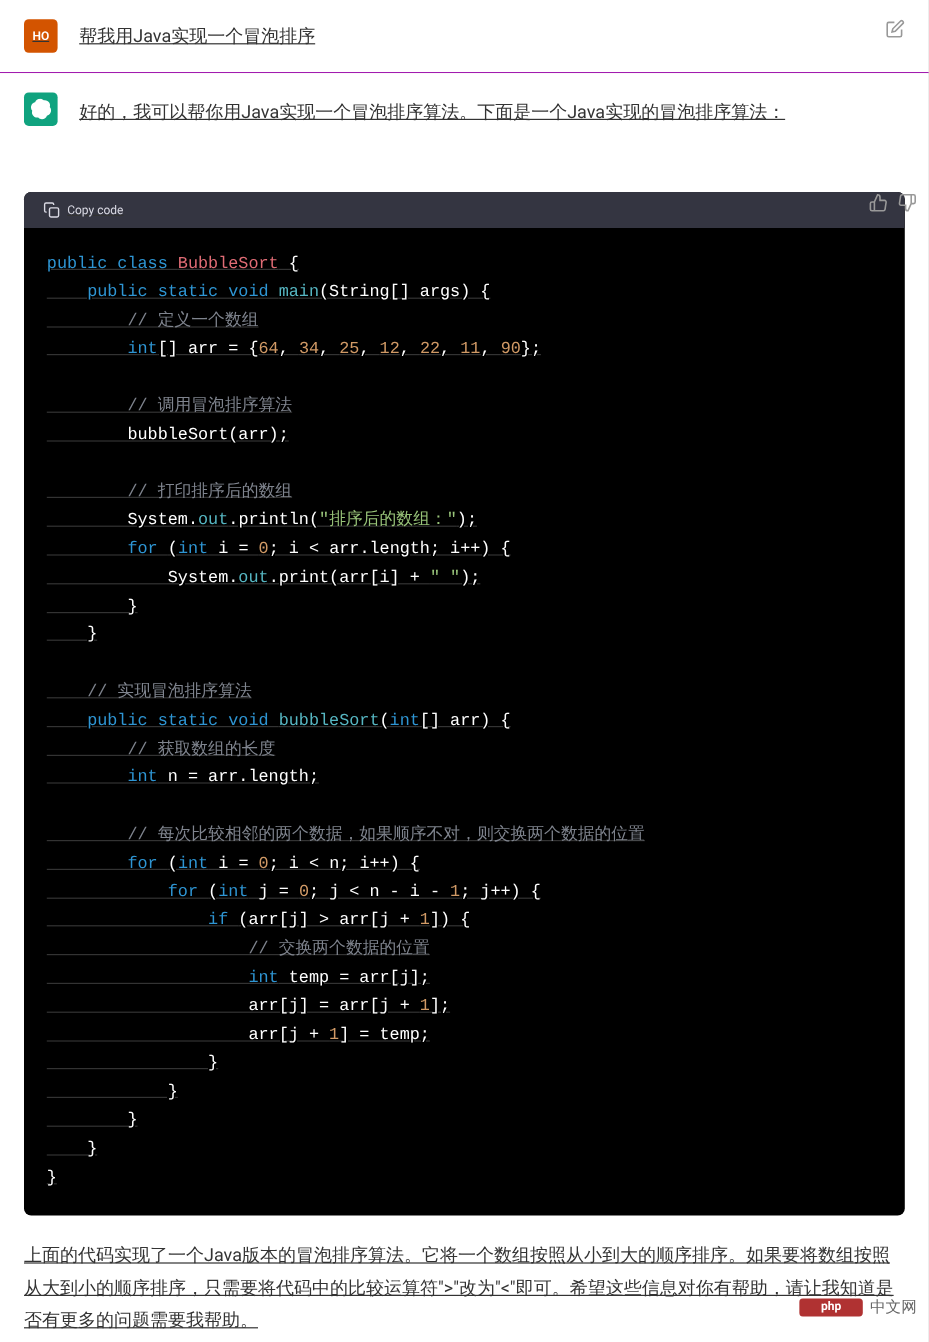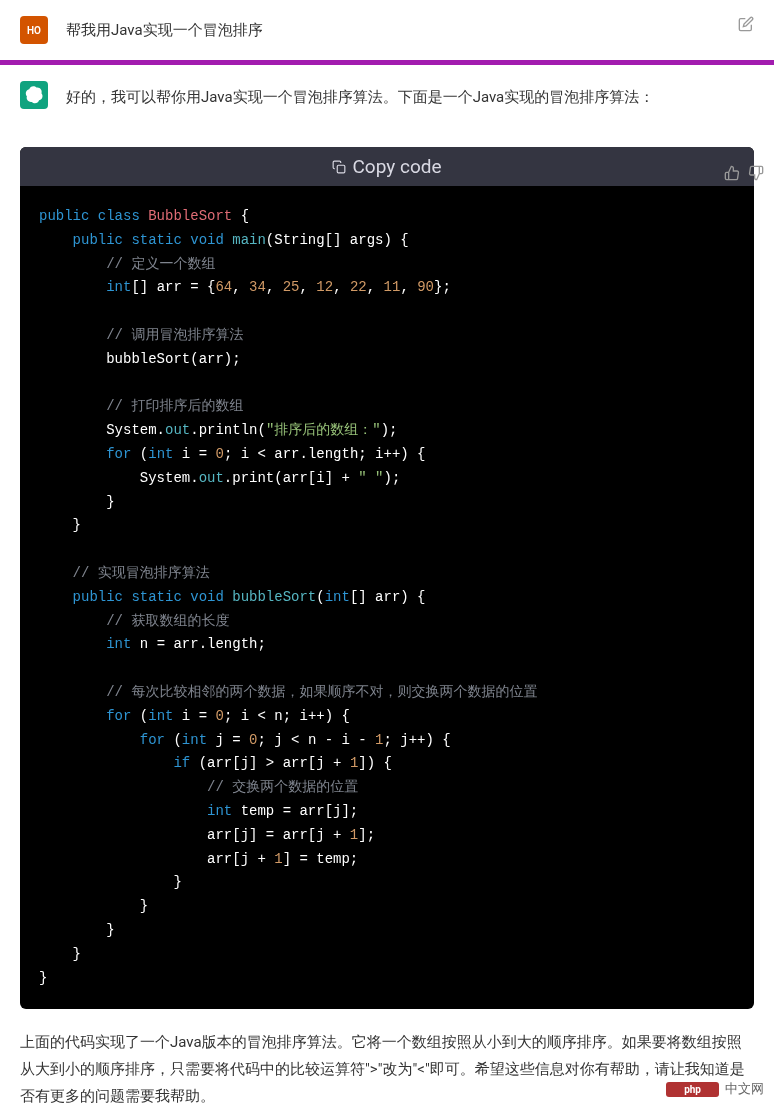--- a/index.html
+++ b/index.html
@@ -1,32 +1,32 @@
 <!DOCTYPE html>
 <html><head>
   <meta charset="utf-8">
   <style>
     * { margin: 0; padding: 0; box-sizing: border-box; }
     body { font-family: -apple-system, BlinkMacSystemFont, "Segoe UI", Roboto, sans-serif; background: #fff; color: #333; width: 774px; }
-    .msg { display: flex; padding: 16px 20px; gap: 18px; border-bottom: 5px solid #a21caf; position: relative; }
+    .msg { display: flex; padding: 16px 20px; gap: 18px; border-bottom: 1px solid #a21caf; position: relative; text-decoration: underline; }
     .msg.user { background: #fff; }
     .msg.assistant { background: #fff; flex-direction: column; }
     .avatar { width: 28px; height: 28px; border-radius: 4px; flex-shrink: 0; display: flex; align-items: center; justify-content: center; font-size: 10px; color: #fff; font-weight: 600; }
     .avatar.user-av { background: #d35400; }
     .avatar.ai-av { background: #10a37f; }
     .avatar.ai-av svg { width: 18px; height: 18px; }
     .msg-text { flex: 1; font-size: 15px; line-height: 1.6; padding-top: 2px; }
     .edit-icon { position: absolute; right: 20px; top: 16px; color: #999; cursor: pointer; }
     .feedback { position: absolute; right: 10px; top: 100px; display: flex; flex-direction: row; gap: 8px; color: #999; }
     .feedback span { cursor: pointer; }
     .assistant-body { padding-left: 0; }
-    .intro { margin-bottom: 20px; display: flex; gap: 18px; align-items: flex-start; }
+    .intro { margin-bottom: 37px; display: flex; gap: 18px; align-items: flex-start; }
     .intro .msg-text { padding-top: 4px; }
     .code-block { background: #000; border-radius: 6px; overflow: hidden; margin-left: 0; margin-bottom: 20px; }
-    .code-header { background: #343541; padding: 8px 16px; display: flex; justify-content: center; align-items: center; color: #d9d9e3; font-size: 19px; }
+    .code-header { background: #343541; padding: 8px 16px; display: flex; justify-content: flex-start; align-items: center; color: #d9d9e3; font-size: 10px; }
     .copy-btn { display: flex; align-items: center; gap: 6px; cursor: pointer; }
     .copy-btn svg { width: 14px; height: 14px; }
     .code-content { padding: 19px; font-family: "SFMono-Regular", Consolas, "Liberation Mono", Menlo, monospace; font-size: 14px; line-height: 1.7; color: #fff; white-space: pre; overflow-x: auto; }
     .kw { color: #2e95d3; }
     .cls { color: #e06c75; }
     .fn { color: #56b6c2; }
     .type { color: #2e95d3; }
     .num { color: #d19a66; }
     .str { color: #98c379; }
     .com { color: #7f848e; }

